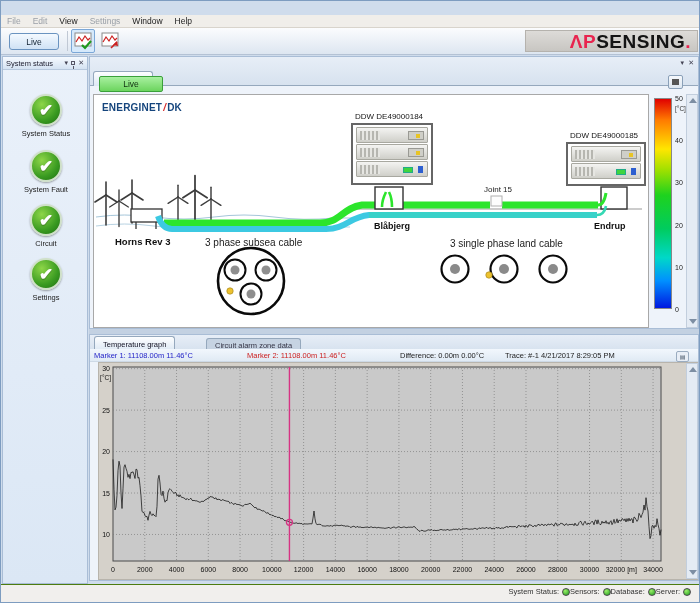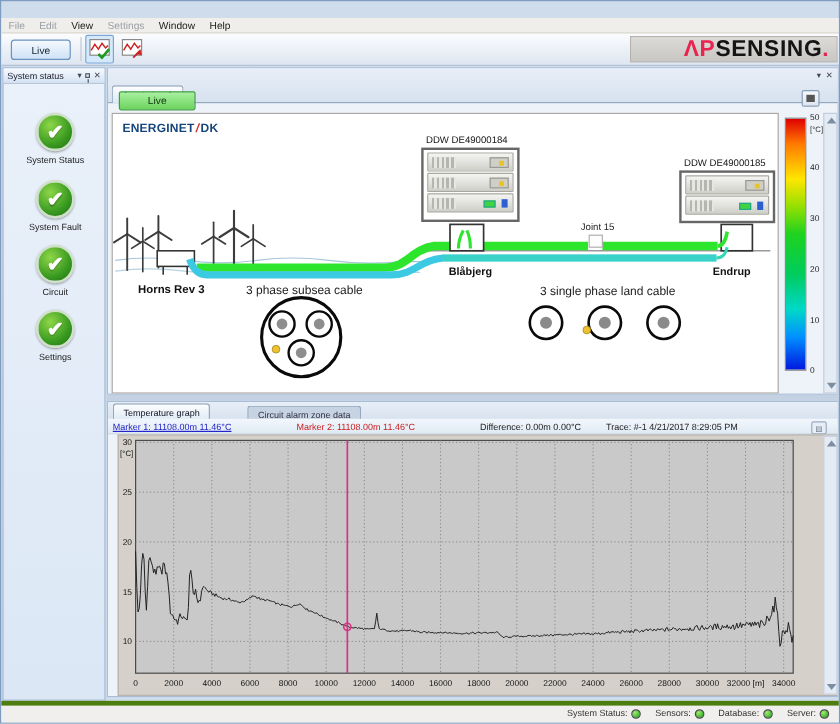--- a/index.html
+++ b/index.html
@@ -76,28 +76,28 @@
   .vscroll .arr{position:absolute;left:2px;width:0;height:0;border-left:4px solid transparent;border-right:4px solid transparent;}
   .arr.up{top:3px;border-bottom:5px solid #7d8ea3;}
   .arr.dn{bottom:3px;border-top:5px solid #7d8ea3;}
 
   
   .splitter{position:absolute;left:88px;top:328px;width:610px;height:5px;background:#c3d1e2;}
   .graph-panel{position:absolute;left:88px;top:333px;width:610px;height:247px;background:#eef3fa;border:1px solid #a9bdd6;}
   .marker-row{position:absolute;left:0;top:14px;width:100%;height:13px;background:linear-gradient(#f2f7fd,#e0eaf4);
     border-bottom:1px solid #cdd9e6;font-size:7.5px;}
   .marker-row span{position:absolute;top:2px;white-space:nowrap;}
-  .mk1{left:4px;color:#2424c8;text-decoration:underline;} .mk2{left:157px;color:#cc2020;} .diff{left:310px;color:#222;} .trace{left:415px;color:#222;}
+  .mk1{left:4px;color:#2424c8;} .mk2{left:157px;color:#cc2020;} .diff{left:310px;color:#222;} .trace{left:415px;color:#222;}
   .graph-menu-btn{position:absolute;right:9px;top:1px;width:13px;height:11px;border:1px solid #9aacc0;border-radius:2px;
     background:#e8eef6;font-size:6px;color:#456;display:flex;align-items:center;justify-content:center;}
   .chart-wrap{position:absolute;left:8px;top:27px;width:600px;height:218px;background:#d5d1ca;border:1px solid #b8b4ac;}
 
   
-  .statusbar{position:absolute;left:0;top:583px;width:700px;height:20px;background:#f1efed;border-top:4px solid #4d7c0f;
-    display:flex;justify-content:flex-end;align-items:flex-start;gap:12px;padding:2px 10px 0 0;font-size:7.5px;color:#333;}
+  .statusbar{position:absolute;left:0;top:583px;width:700px;height:20px;background:#f1efed;border-top:1px solid #4d7c0f;
+    display:flex;justify-content:flex-end;align-items:flex-start;padding:2px 10px 0 0;font-size:7.5px;color:#333;}
   .status-item{display:flex;align-items:center;gap:3px;}
   .led{width:8px;height:8px;border-radius:50%;background:radial-gradient(circle at 35% 30%,#9df06a,#1f9a1f);border:1px solid #4a4a4a;}
 </style>
 </head>
 <body>
 
 <div class="window">
 
 
   <div class="menubar">

